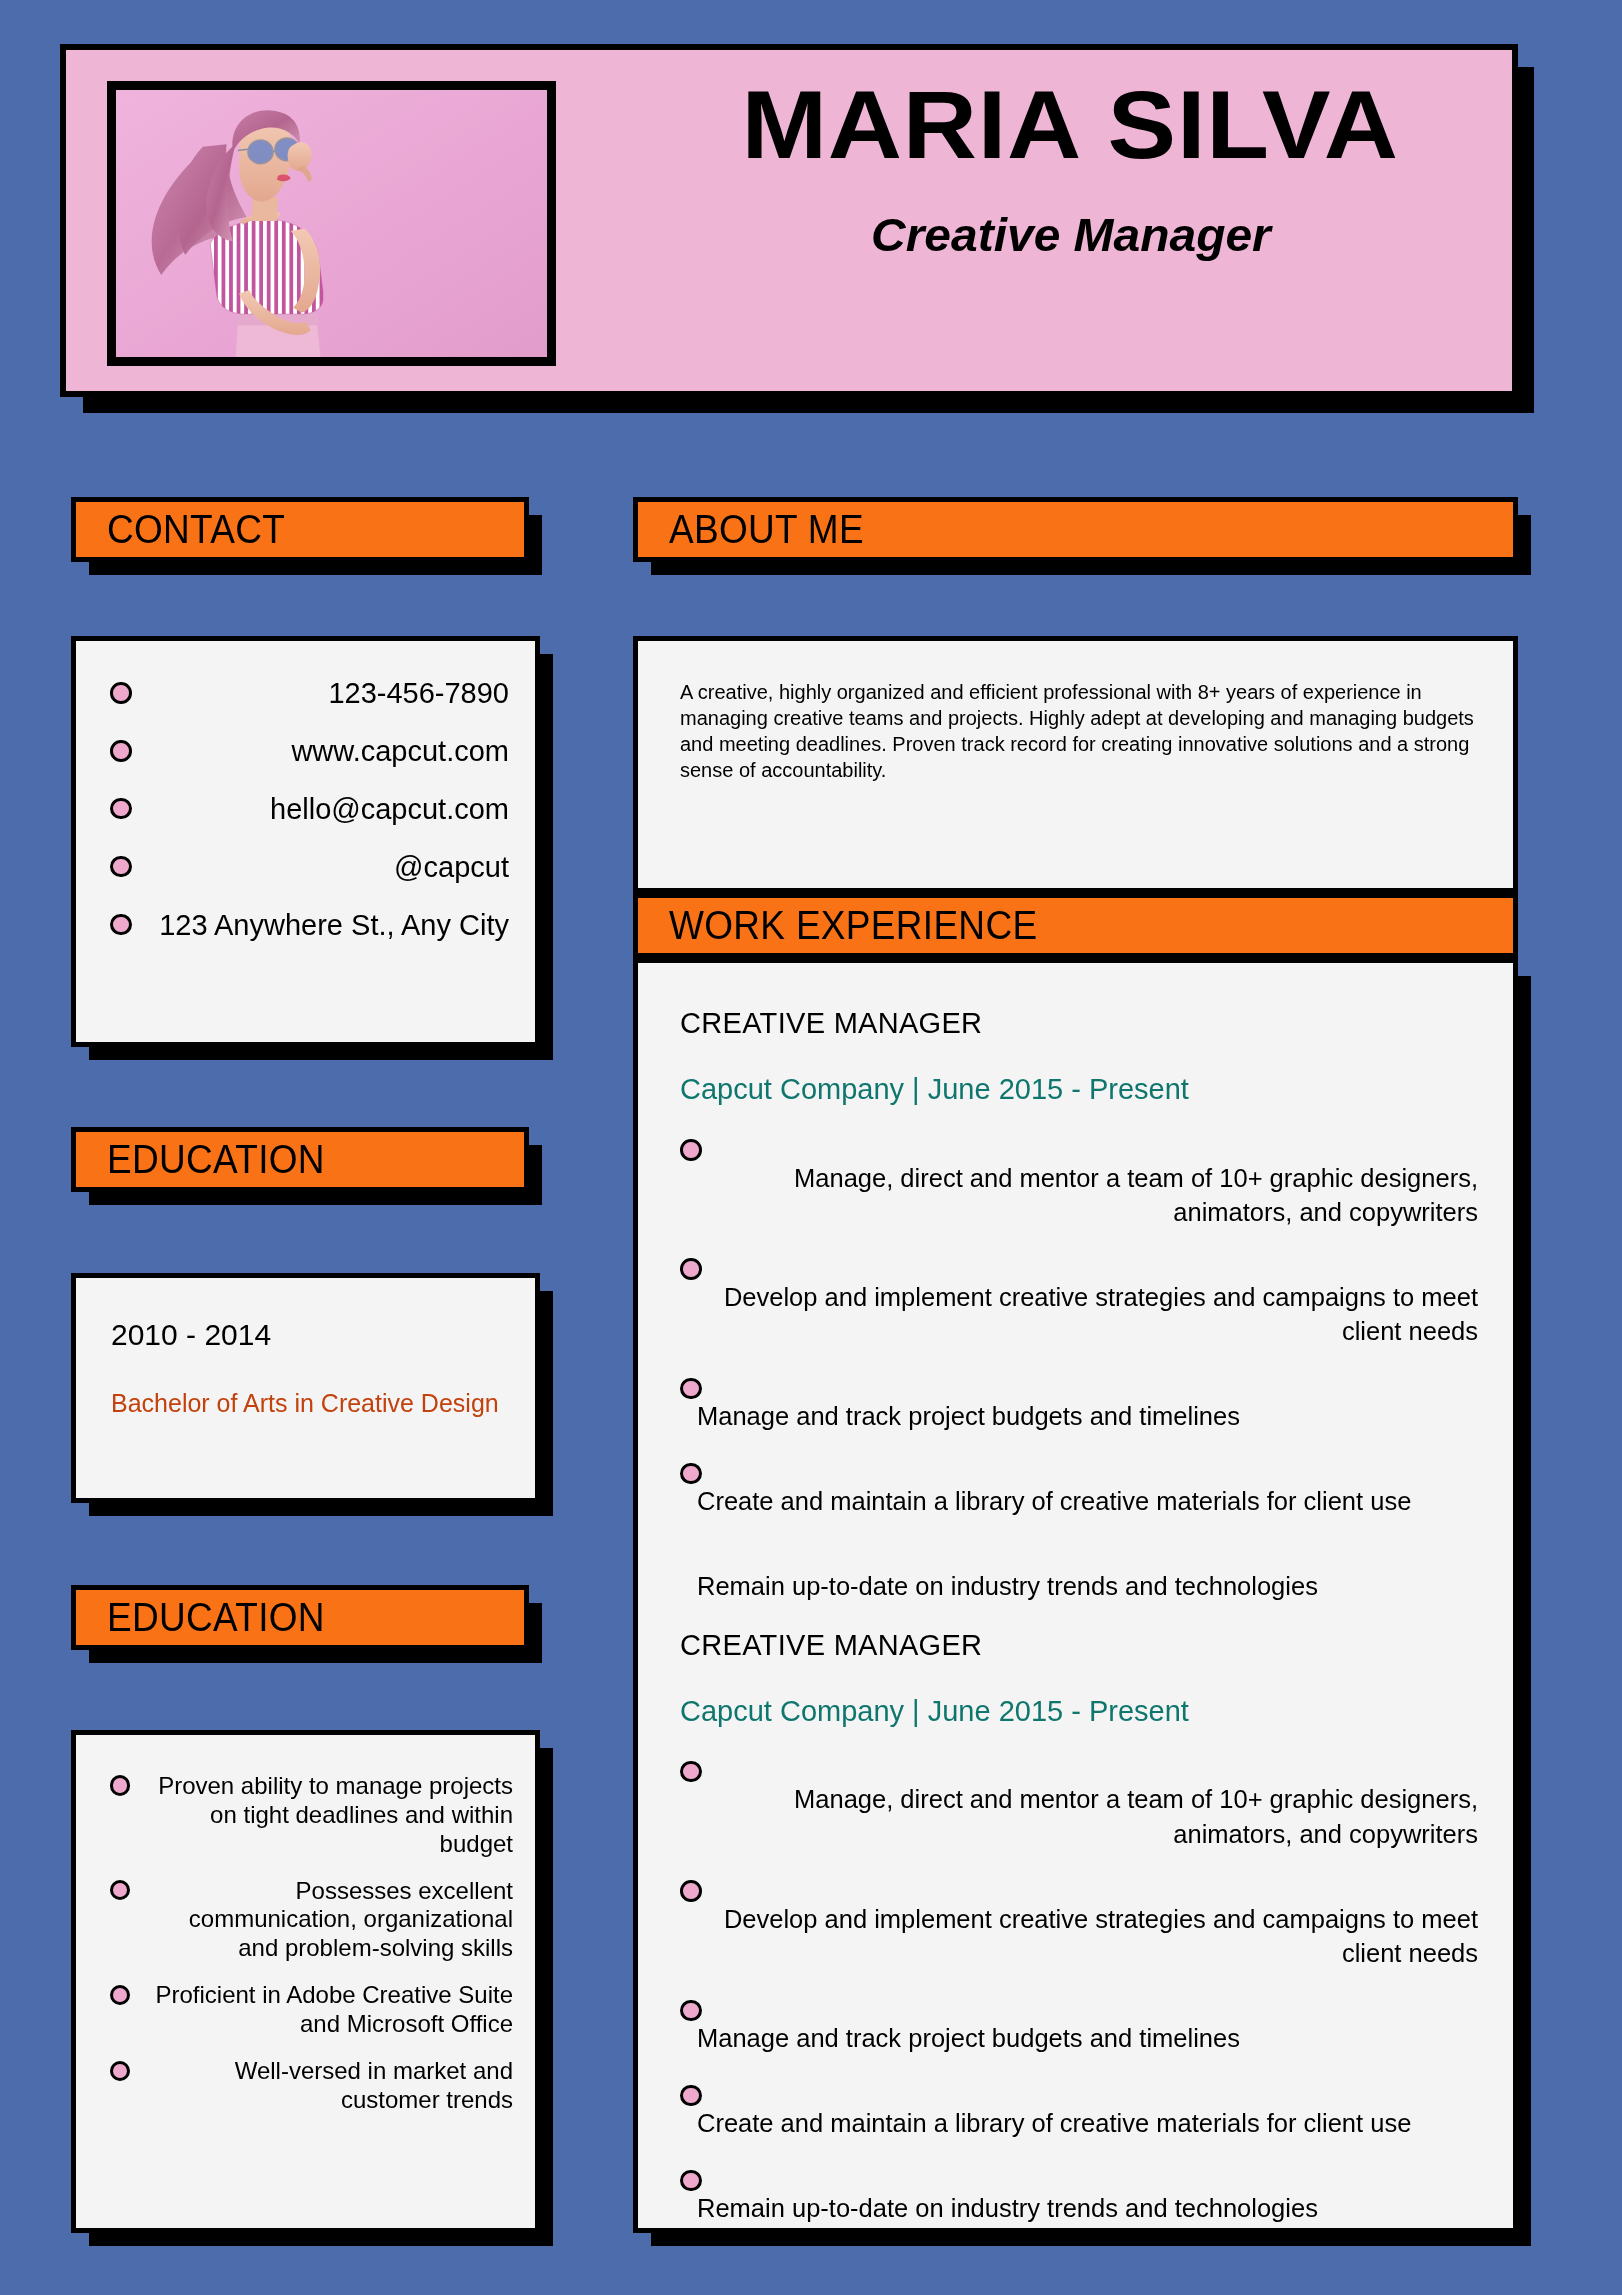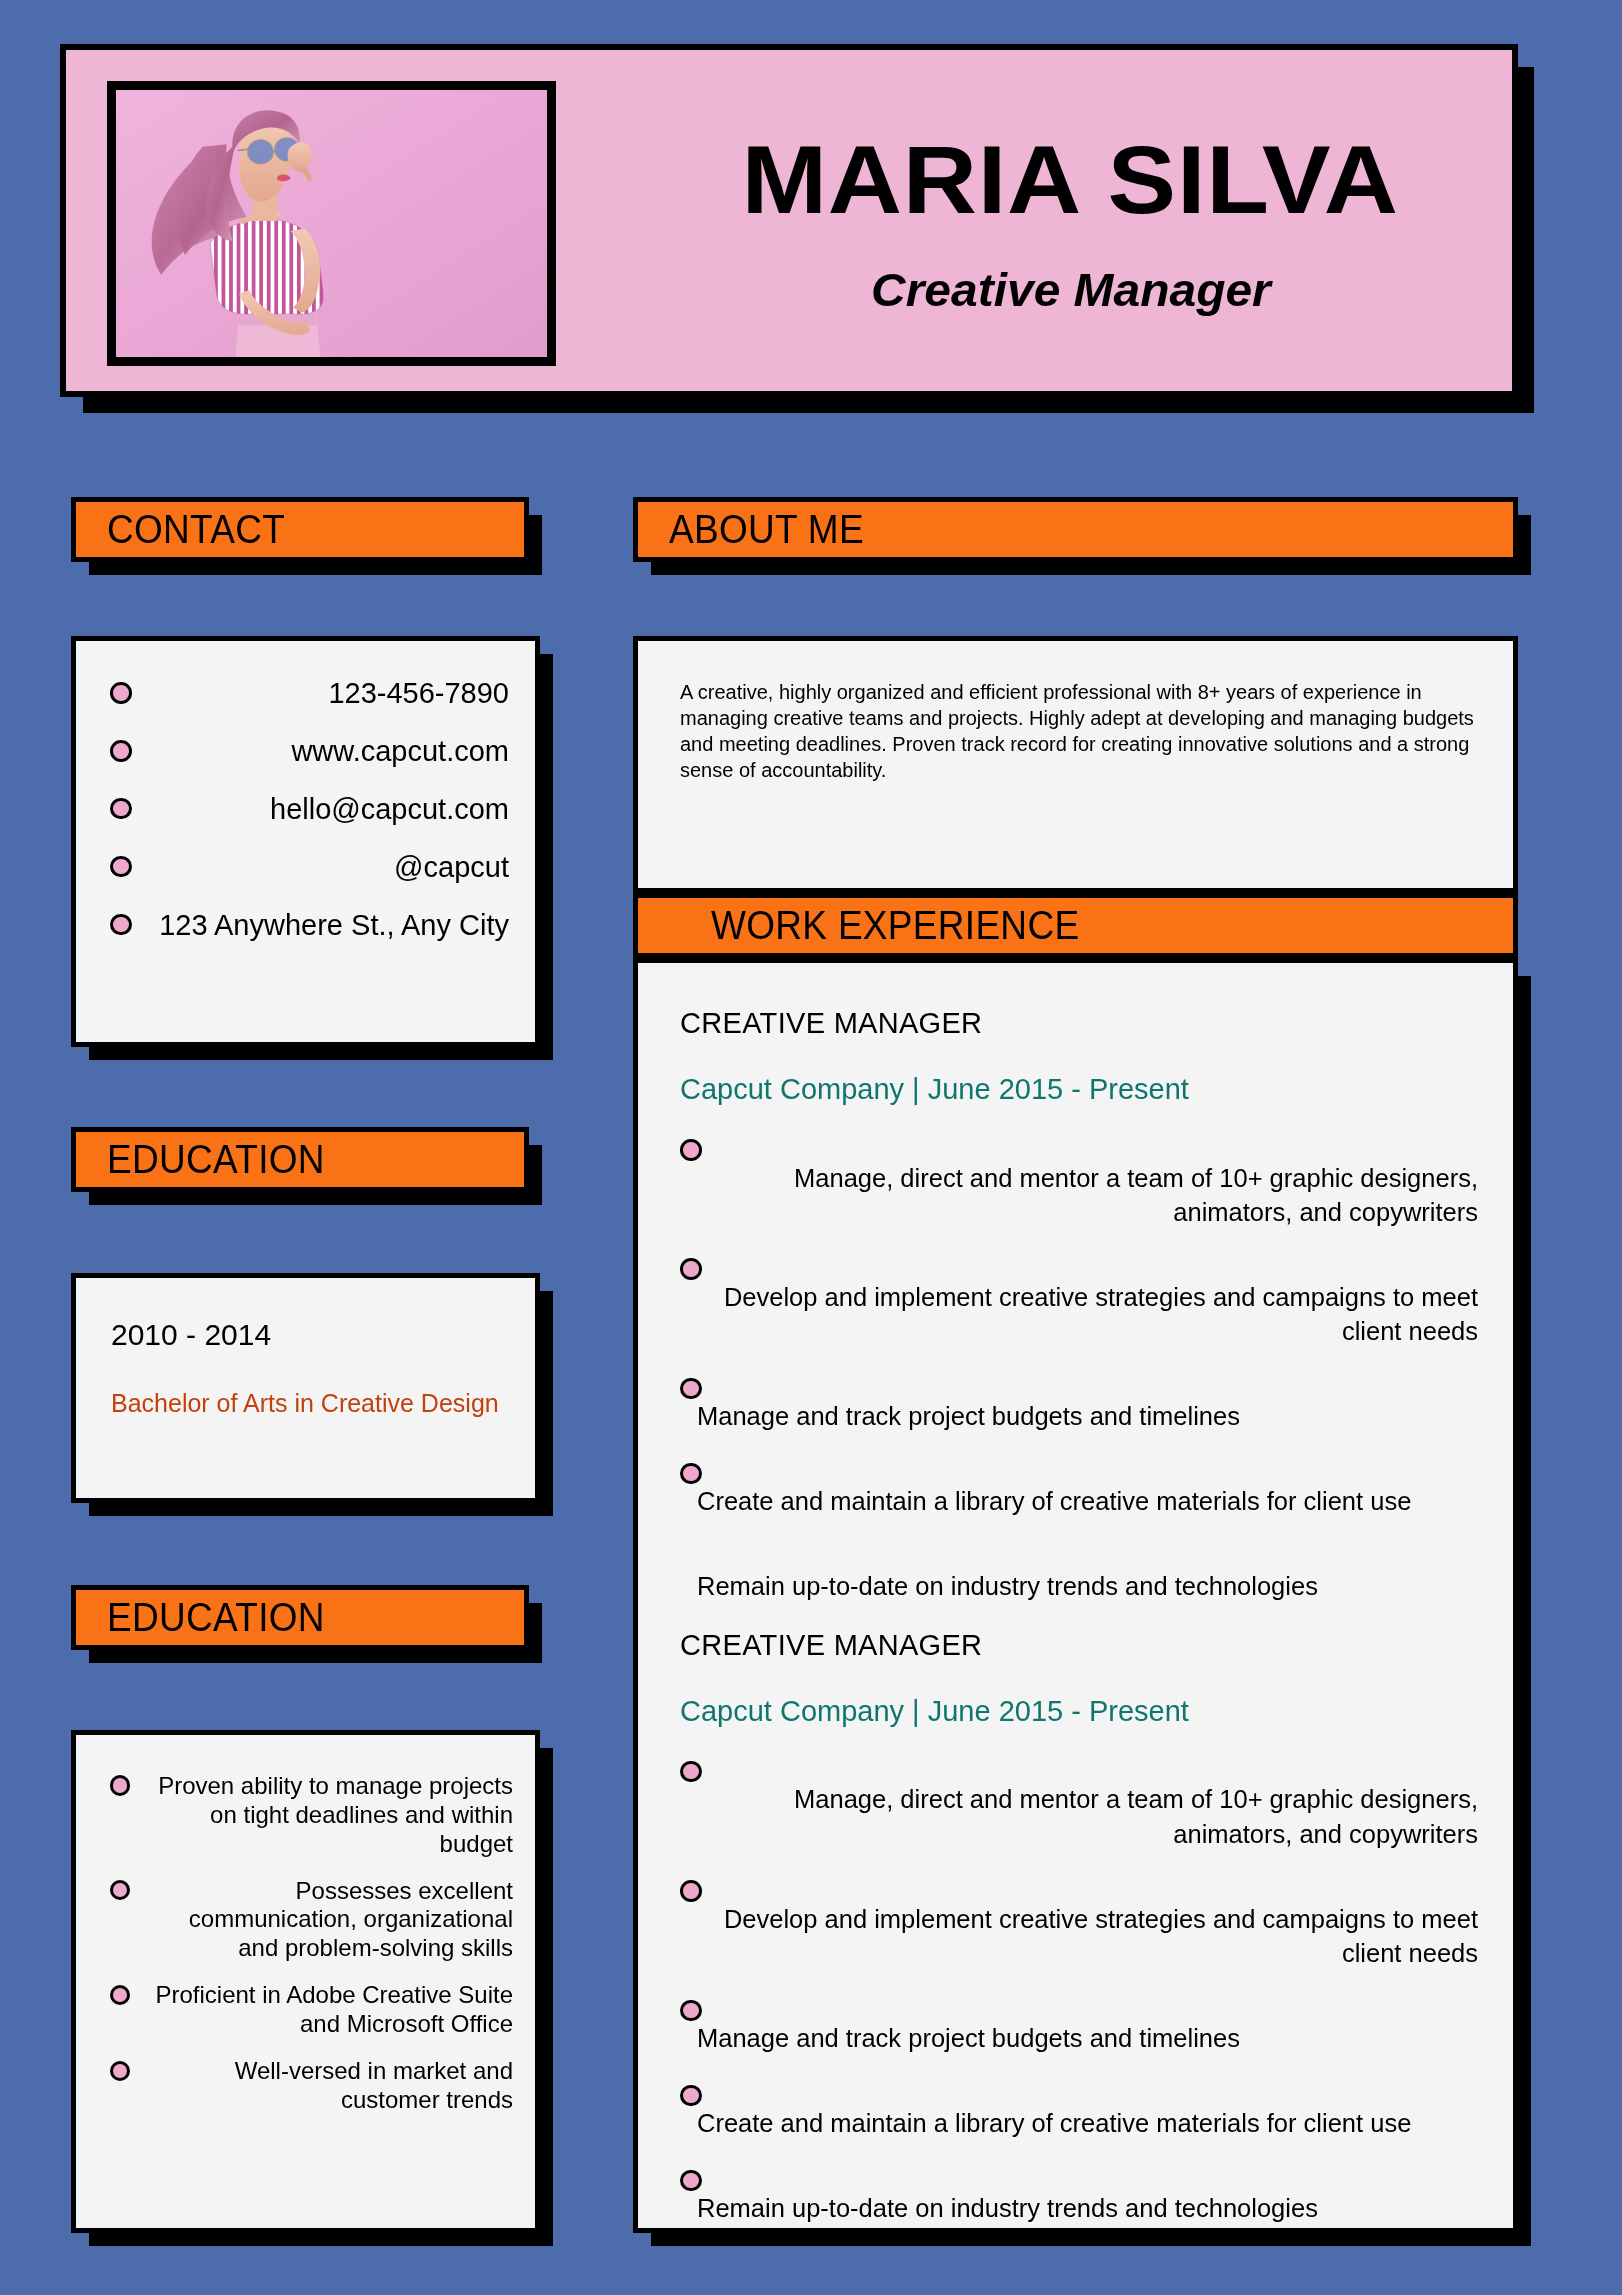--- a/index.html
+++ b/index.html
@@ -59,21 +59,21 @@
   #photo-canvas { display: block; width: 100%; height: 100%; }
 
   #name-block {
     position: absolute;
     left: 589px;
     top: 26px;
     right: 26px;
     bottom: 19.6px;
     display: flex;
     flex-direction: column;
-    justify-content: center;
+    justify-content: flex-start;
     align-items: center;
   }
   #person-name {
     font-family: "Liberation Sans Narrow", "Liberation Sans", sans-serif;
     font-weight: bold;
     font-size: 97px;
     line-height: 1.02;
     letter-spacing: 0.7px;
     color: #000000;
     transform: scaleX(1.06);
@@ -370,21 +370,21 @@
 </div>
 
 <div class="section-bar" style="left:633px; top:497px; width:885px; height:65px;">
   <span class="label">ABOUT ME</span>
 </div>
 
 <div class="body-box noshadow" id="about-box" style="left:633px; top:636px; width:885px; height:257px; padding:38px 37px 19.6px 42px;">
   <div class="about-text">A creative, highly organized and efficient professional with 8+ years of experience in managing creative teams and projects. Highly adept at developing and managing budgets and meeting deadlines. Proven track record for creating innovative solutions and a strong sense of accountability.</div>
 </div>
 
-<div class="section-bar flush" style="left:633px; top:893px; width:885px; height:65px;padding-left:42px;">
+<div class="section-bar flush" style="left:633px; top:893px; width:885px; height:65px;">
   <span class="label">WORK EXPERIENCE</span>
 </div>
 
 <div class="body-box" id="work-box" style="left:633px; top:958px; width:885px; height:1275px; padding:44px 35px 26px 42px;">
 
   <div class="job">
     <div class="job-title">CREATIVE MANAGER</div>
     <div class="job-meta">Capcut Company | June 2015 - Present</div>
     <ul class="dot-list">
       <li>

